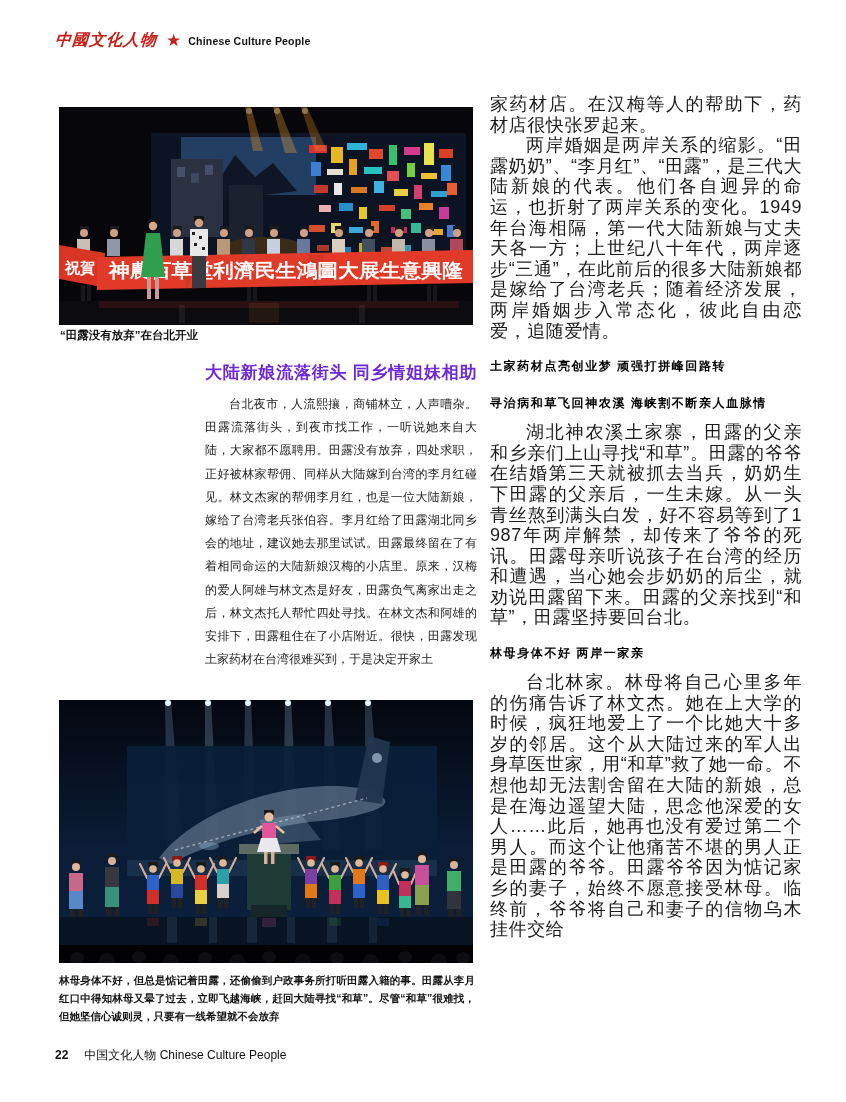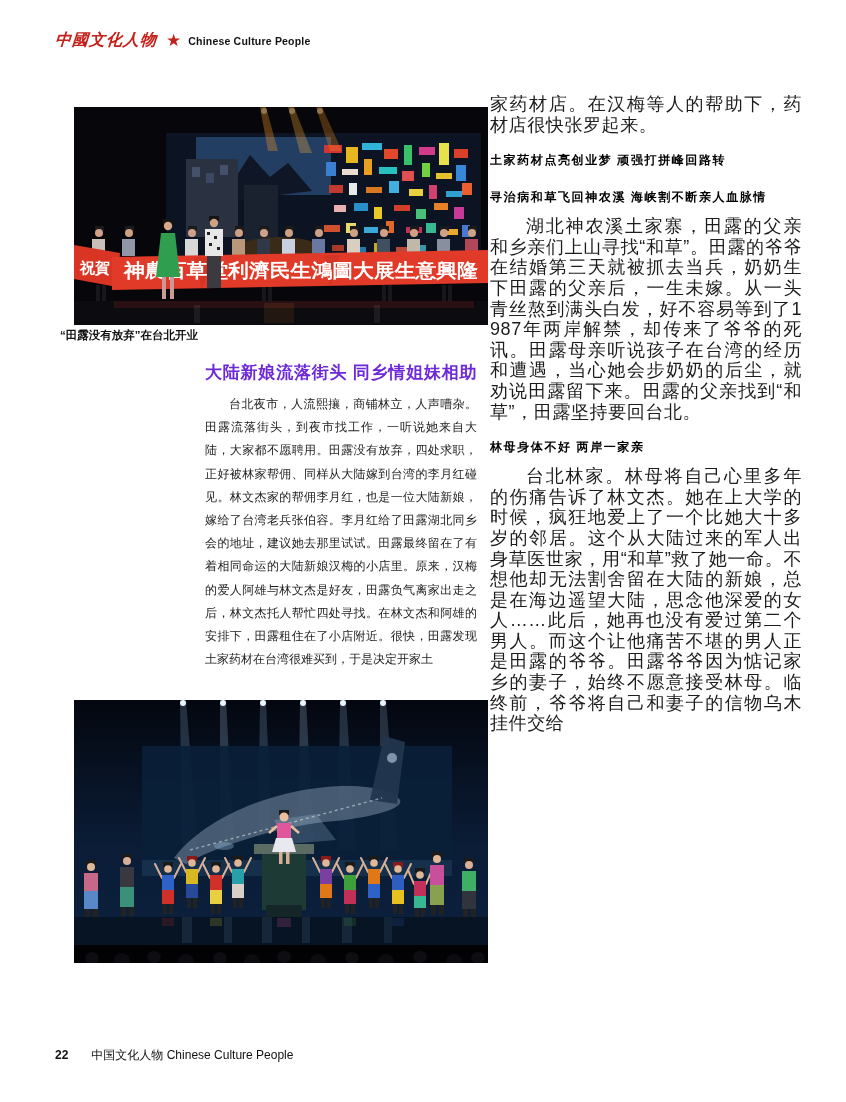--- a/index.html
+++ b/index.html
@@ -4,40 +4,40 @@
 <style>
   html,body{margin:0;padding:0;background:#ffffff;}
   .page{position:relative;width:846px;height:1102px;background:#ffffff;overflow:hidden;
         font-family:"Liberation Sans","DejaVu Sans",sans-serif;color:#1c1c1c;}
   
   .header{position:absolute;left:55px;top:30px;display:flex;align-items:center;}
   .logo-cn{color:#c4211a;font-size:16px;font-weight:bold;font-style:italic;letter-spacing:1px;transform:skewX(-4deg);}
   .logo-star{color:#c4211a;font-size:17px;margin:0 7px 0 9px;line-height:1;}
   .logo-en{color:#121212;font-size:10.5px;font-weight:bold;letter-spacing:.2px;}
   
-  .photo{position:absolute;overflow:hidden;background:#06060a;margin-left:15px;}
+  .photo{position:absolute;overflow:hidden;background:#06060a;}
   .photo svg{display:block;}
   .photo-top{left:59px;top:107px;width:414px;height:218px;}
   .photo-bottom{left:59px;top:700px;width:414px;height:263px;}
   .caption{position:absolute;color:#111;font-weight:bold;}
   .caption-top{left:60px;top:328px;width:414px;font-size:11.5px;}
   .caption-bottom{left:59px;top:971px;width:416px;font-size:10.5px;line-height:18px;text-align:justify;word-break:break-all;}
   
   .left-heading{position:absolute;left:205px;top:361px;width:272px;font-size:17px;font-weight:bold;color:#6d28d9;
                 text-align:justify;text-align-last:justify;white-space:nowrap;letter-spacing:.5px;}
   .left-body{position:absolute;left:205px;top:393px;width:272px;font-size:12px;line-height:23.2px;
              text-align:justify;text-indent:2em;word-break:break-all;}
   
   .right-col{position:absolute;left:490px;top:94px;width:312px;}
   .right-col p{margin:0;font-size:18px;line-height:20.6px;text-align:justify;word-break:break-all;letter-spacing:.6px;}
   .right-col p.indent{text-indent:2em;}
   .right-col h2{margin:13px 0 7px 0;font-size:12px;line-height:24px;color:#000;letter-spacing:1.6px;font-weight:bold;}
   
   .footer{position:absolute;left:55px;top:1047px;font-size:12px;color:#111;}
-  .footer .pagenum{font-weight:bold;margin-right:23px;}
+  .footer .pagenum{font-weight:bold;margin-right:16px;}
 </style>
 </head>
 <body>
 
 <div class="page">
 
   <div class="header">
     <span class="logo-cn">中國文化人物</span>
     <span class="logo-star">★</span>
     <span class="logo-en">Chinese Culture People</span>
@@ -220,20 +220,21 @@
       </g>
     </svg>
   </div>
   <div class="caption caption-top">“田露没有放弃”在台北开业</div>
 
   <div class="left-heading">大陆新娘流落街头 同乡情姐妹相助</div>
   <div class="left-body">台北夜市，人流熙攘，商铺林立，人声嘈杂。田露流落街头，到夜市找工作，一听说她来自大陆，大家都不愿聘用。田露没有放弃，四处求职，正好被林家帮佣、同样从大陆嫁到台湾的李月红碰见。林文杰家的帮佣李月红，也是一位大陆新娘，嫁给了台湾老兵张伯容。李月红给了田露湖北同乡会的地址，建议她去那里试试。田露最终留在了有着相同命运的大陆新娘汉梅的小店里。原来，汉梅的爱人阿雄与林文杰是好友，田露负气离家出走之后，林文杰托人帮忙四处寻找。在林文杰和阿雄的安排下，田露租住在了小店附近。很快，田露发现土家药材在台湾很难买到，于是决定开家土</div>
 
   <div class="right-col">
     <p>家药材店。在汉梅等人的帮助下，药材店很快张罗起来。</p>
+    <p class="indent">两岸婚姻是两岸关系的缩影。“田露奶奶”、“李月红”、“田露”，是三代大陆新娘的代表。他们各自迥异的命运，也折射了两岸关系的变化。1949年台海相隔，第一代大陆新娘与丈夫天各一方；上世纪八十年代，两岸逐步“三通”，在此前后的很多大陆新娘都是嫁给了台湾老兵；随着经济发展，两岸婚姻步入常态化，彼此自由恋爱，追随爱情。</p>
     <h2>土家药材点亮创业梦 顽强打拼峰回路转</h2>
     <h2>寻治病和草飞回神农溪 海峡割不断亲人血脉情</h2>
     <p class="indent">湖北神农溪土家寨，田露的父亲和乡亲们上山寻找“和草”。田露的爷爷在结婚第三天就被抓去当兵，奶奶生下田露的父亲后，一生未嫁。从一头青丝熬到满头白发，好不容易等到了1987年两岸解禁，却传来了爷爷的死讯。田露母亲听说孩子在台湾的经历和遭遇，当心她会步奶奶的后尘，就劝说田露留下来。田露的父亲找到“和草”，田露坚持要回台北。</p>
     <h2>林母身体不好 两岸一家亲</h2>
     <p class="indent">台北林家。林母将自己心里多年的伤痛告诉了林文杰。她在上大学的时候，疯狂地爱上了一个比她大十多岁的邻居。这个从大陆过来的军人出身草医世家，用“和草”救了她一命。不想他却无法割舍留在大陆的新娘，总是在海边遥望大陆，思念他深爱的女人……此后，她再也没有爱过第二个男人。而这个让他痛苦不堪的男人正是田露的爷爷。田露爷爷因为惦记家乡的妻子，始终不愿意接受林母。临终前，爷爷将自己和妻子的信物乌木挂件交给</p>
   </div>
 
   <div class="photo photo-bottom">
     <svg viewBox="0 0 414 263" width="414" height="263">
       <defs>
@@ -431,19 +432,20 @@
         <ellipse cx="210" cy="257" rx="7" ry="6" fill="#0d0d12"></ellipse>
           <ellipse cx="244" cy="261" rx="8" ry="7" fill="#0b0b10"></ellipse>
         <ellipse cx="278" cy="258" rx="7" ry="6" fill="#0d0d12"></ellipse>
           <ellipse cx="312" cy="261" rx="8" ry="7" fill="#0b0b10"></ellipse>
         <ellipse cx="346" cy="257" rx="7" ry="6" fill="#0d0d12"></ellipse>
           <ellipse cx="380" cy="261" rx="8" ry="7" fill="#0b0b10"></ellipse>
         <ellipse cx="404" cy="258" rx="7" ry="6" fill="#0d0d12"></ellipse>
       </g>
     </svg>
   </div>
+  <div class="caption caption-bottom">林母身体不好，但总是惦记着田露，还偷偷到户政事务所打听田露入籍的事。田露从李月红口中得知林母又晕了过去，立即飞越海峡，赶回大陆寻找“和草”。尽管“和草”很难找，但她坚信心诚则灵，只要有一线希望就不会放弃</div>
 
   <div class="footer">
     <span class="pagenum">22</span><span>中国文化人物</span>
     <span>Chinese Culture People</span>
   </div>
 
 </div>
 
 </body></html>

